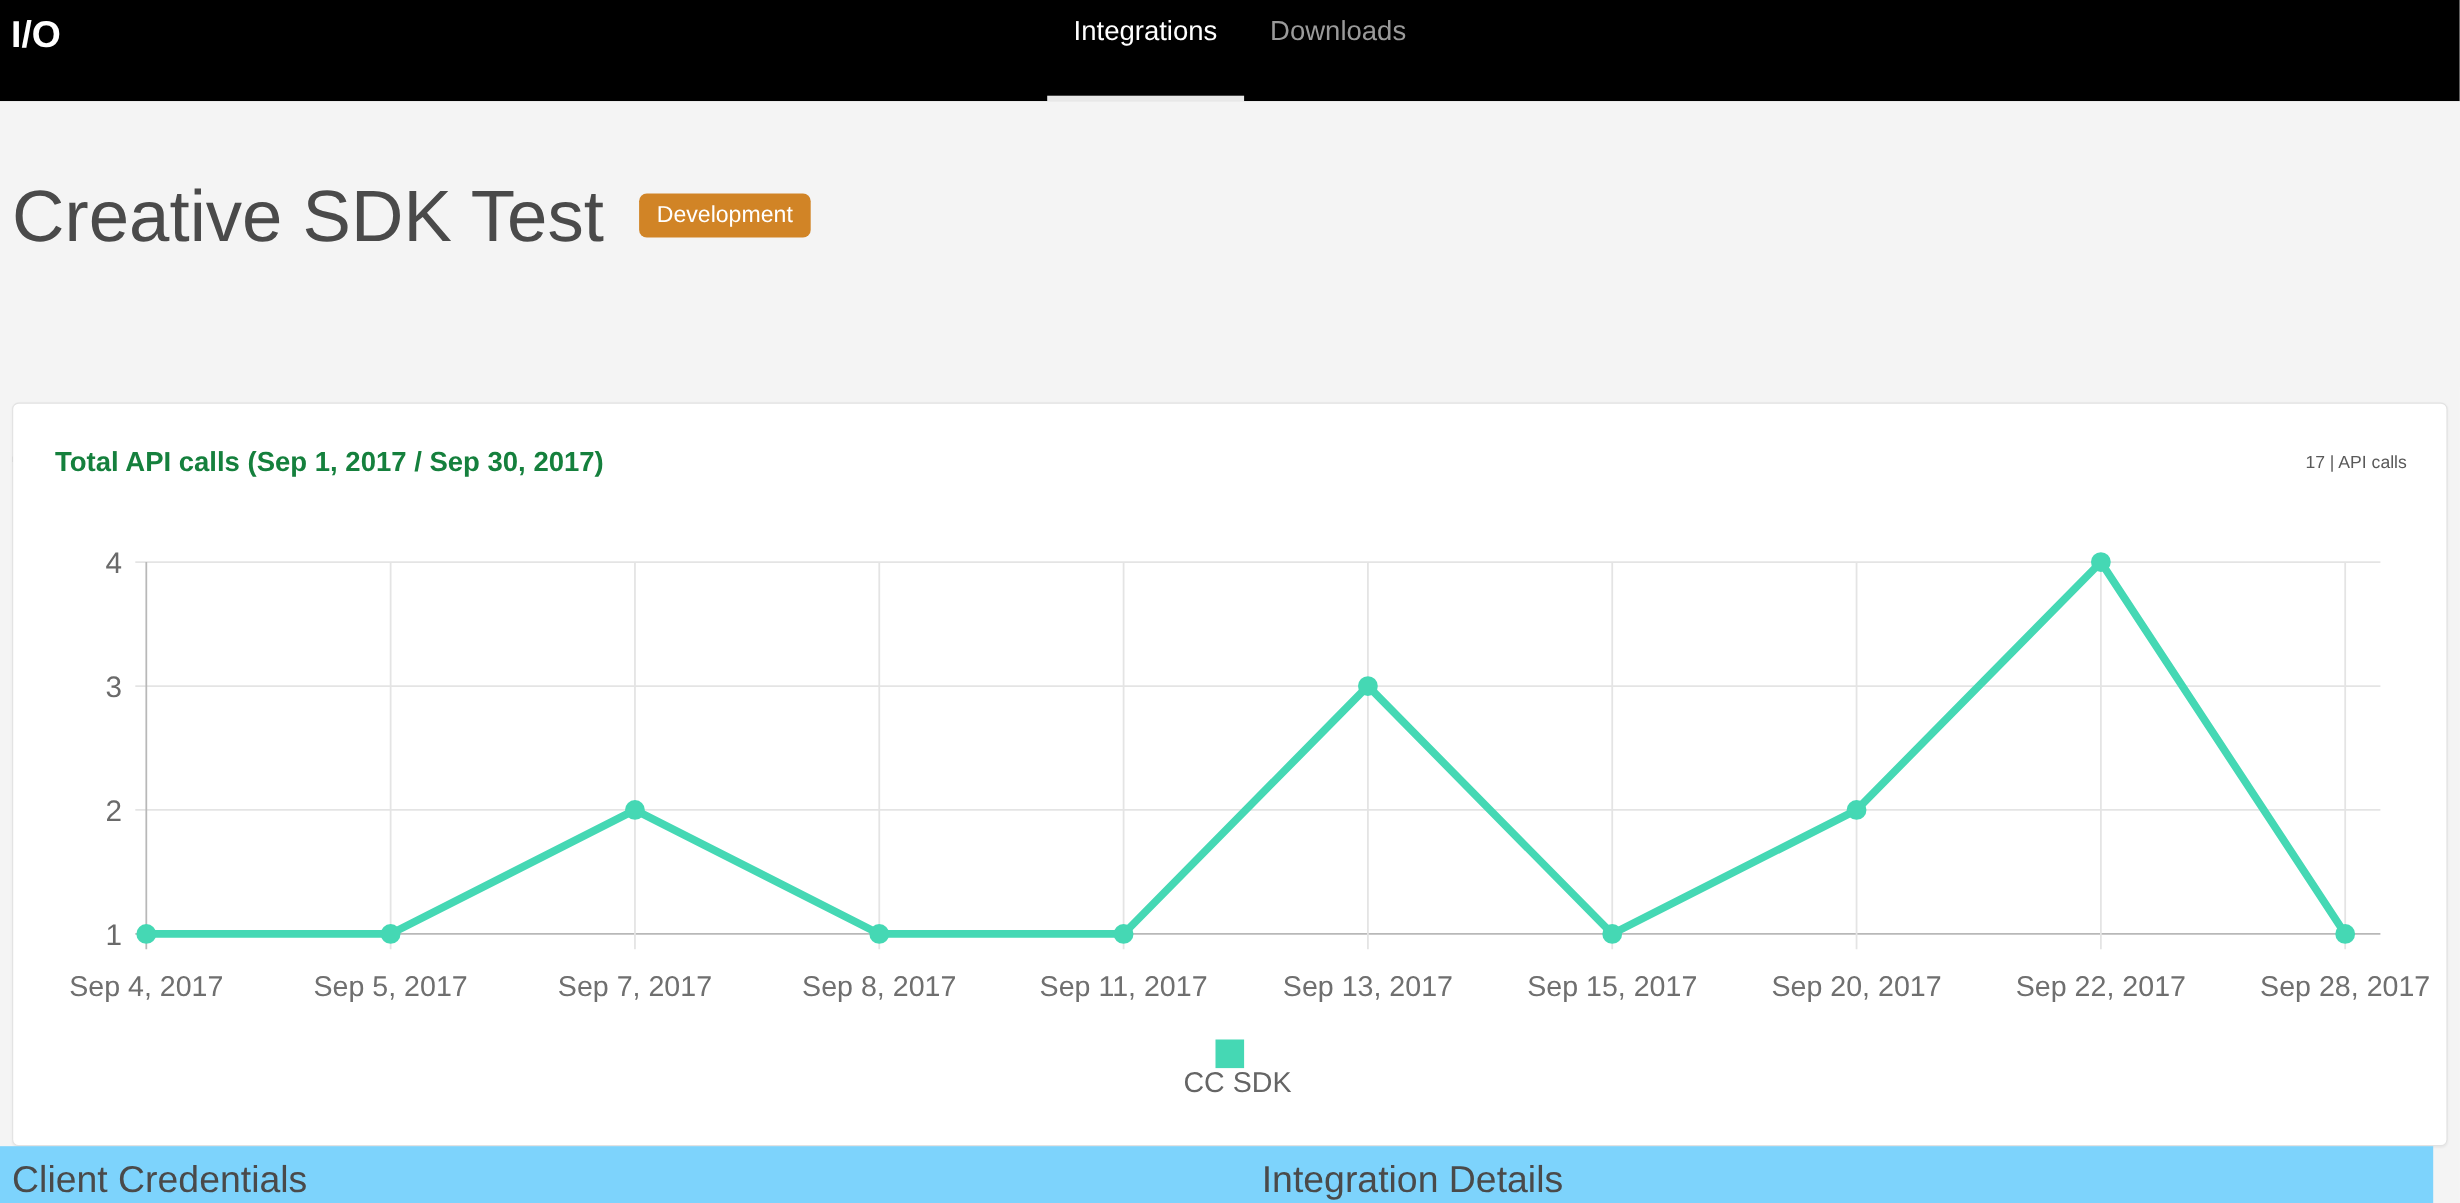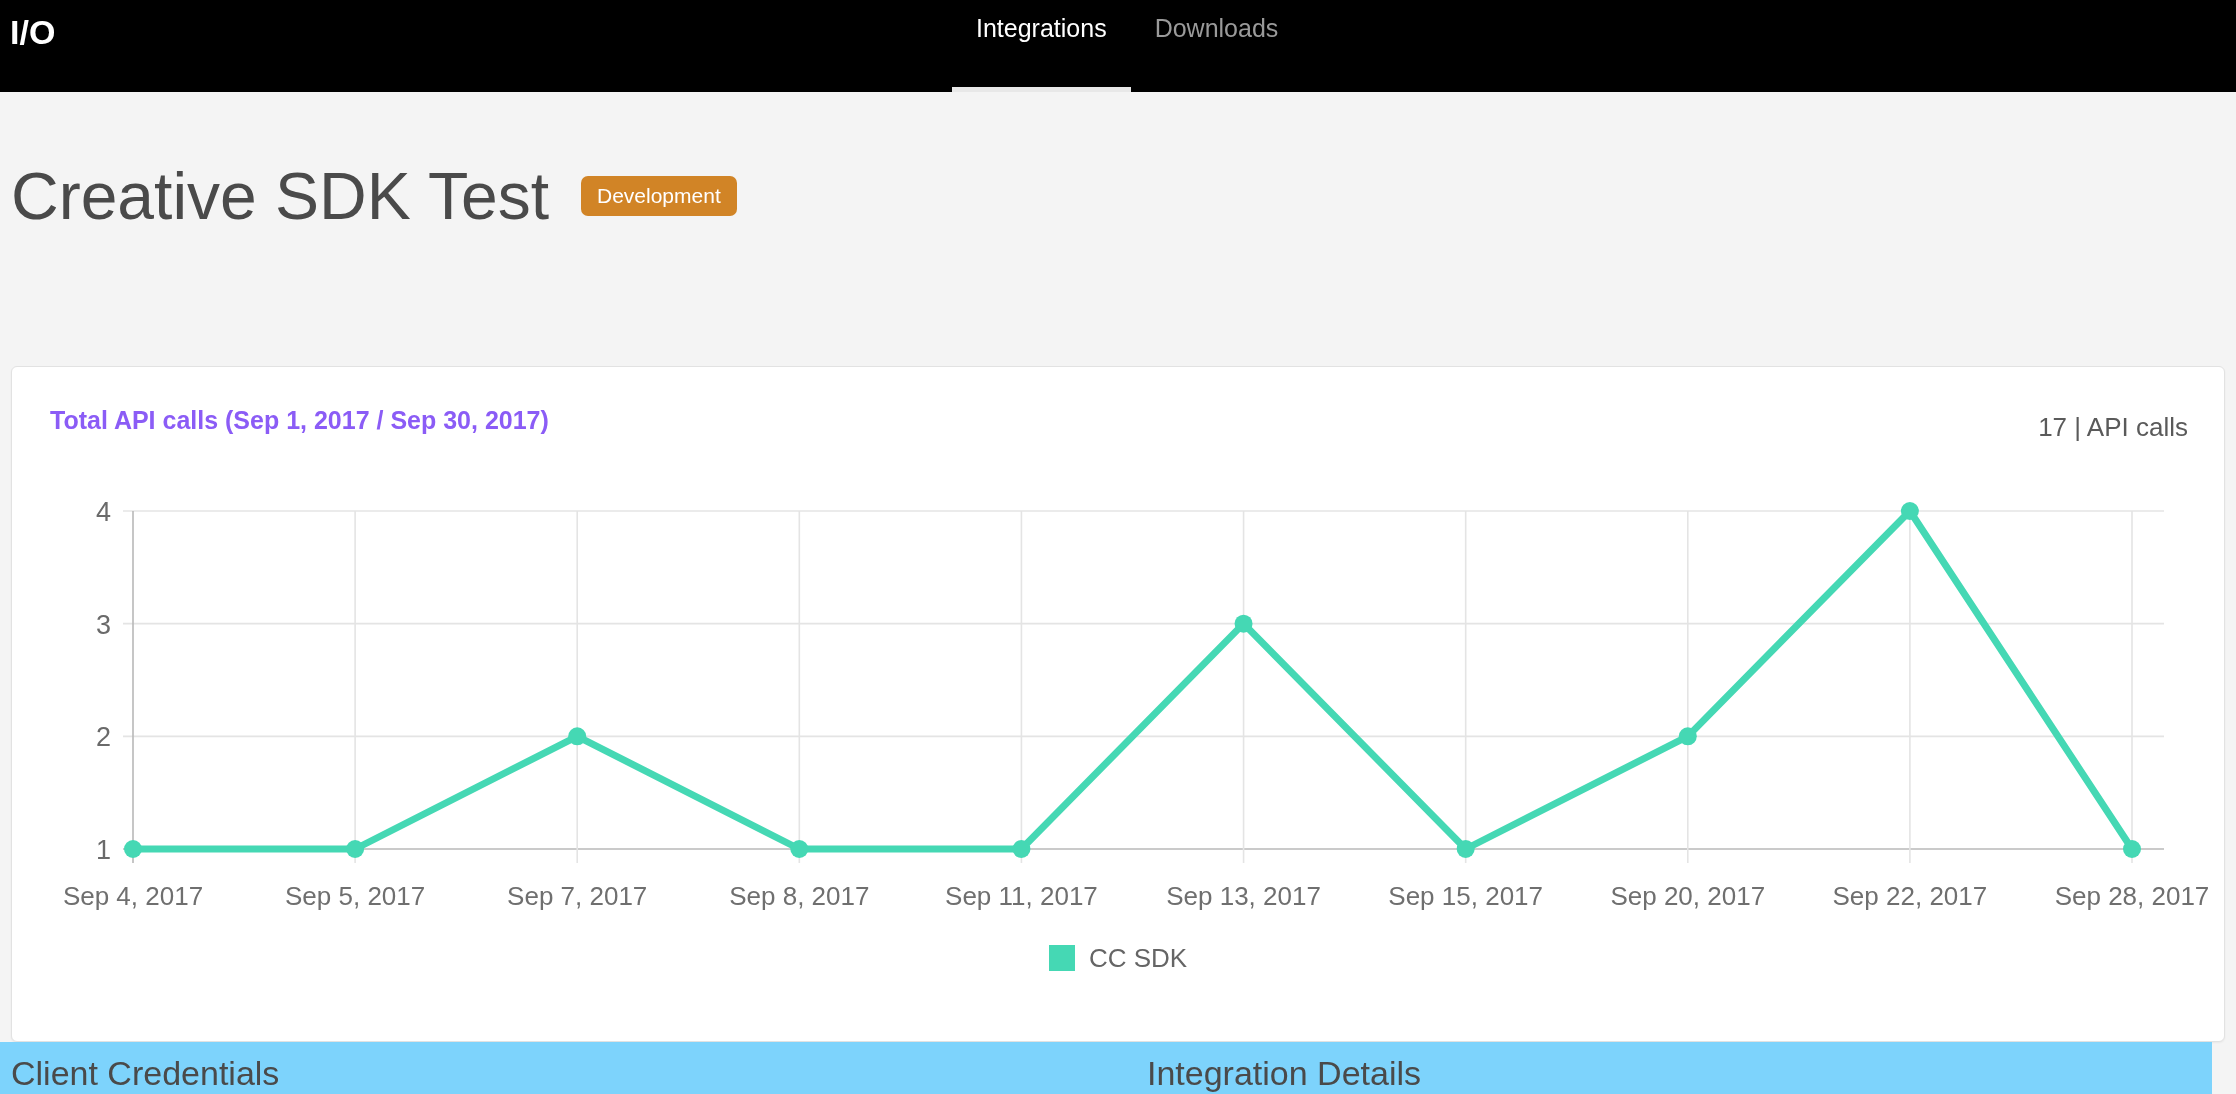--- a/index.html
+++ b/index.html
@@ -150,28 +150,28 @@
     border-radius: 6px;
     box-sizing: border-box;
     box-shadow: 0 1px 2px rgba(0,0,0,0.05);
   }
   .card-title {
     position: absolute;
     left: 38px;
     top: 39px;
     font-size: 25px;
     font-weight: 700;
-    color: #8b5cf6;
+    color: #15803d;
     white-space: nowrap;
   }
   .card-meta {
     position: absolute;
     right: 36px;
     top: 45px;
-    font-size: 26px;
+    font-size: 16px;
     font-weight: 400;
     color: #5a5a5a;
     white-space: nowrap;
   }
 
   
   .plot-wrap {
     position: absolute;
     left: 0;
     top: 110px;
@@ -181,20 +181,21 @@
   .plot-svg { display: block; }
 
   .legend {
     position: absolute;
     left: 0;
     top: 945px;
     width: 2236px;
     display: flex;
     justify-content: center;
     align-items: center;
+    flex-direction: column;
   }
   .legend-swatch {
     width: 26px;
     height: 26px;
     display: inline-block;
   }
   .legend-label {
     margin-left: 14px;
     font-size: 26px;
     color: #656565;

